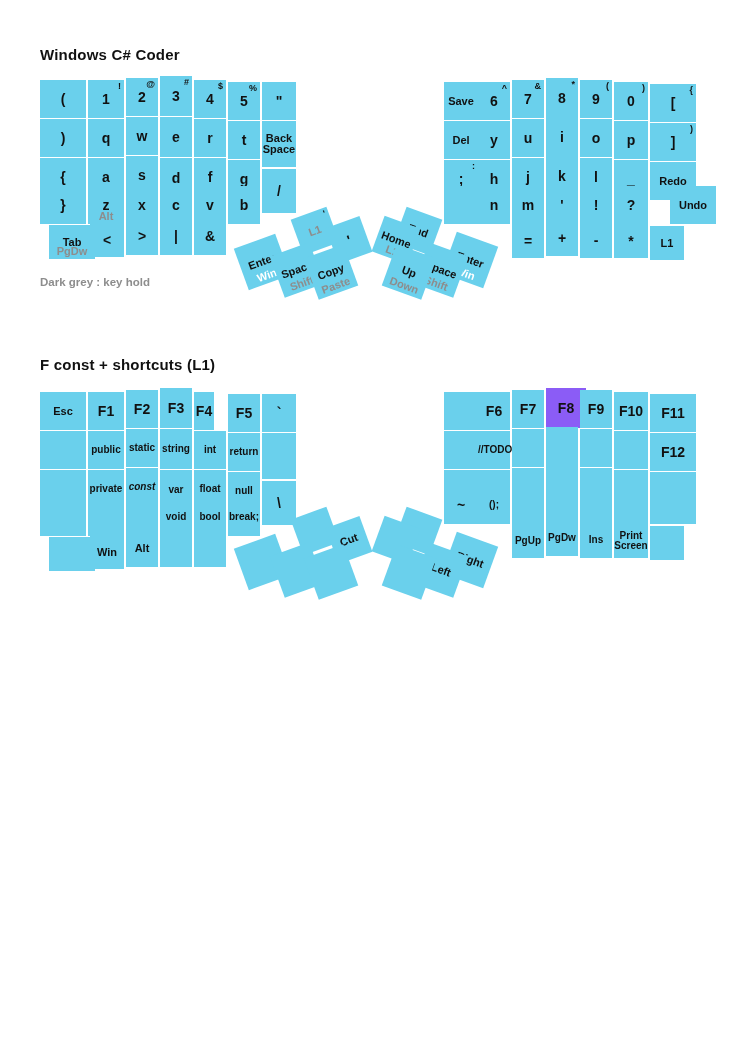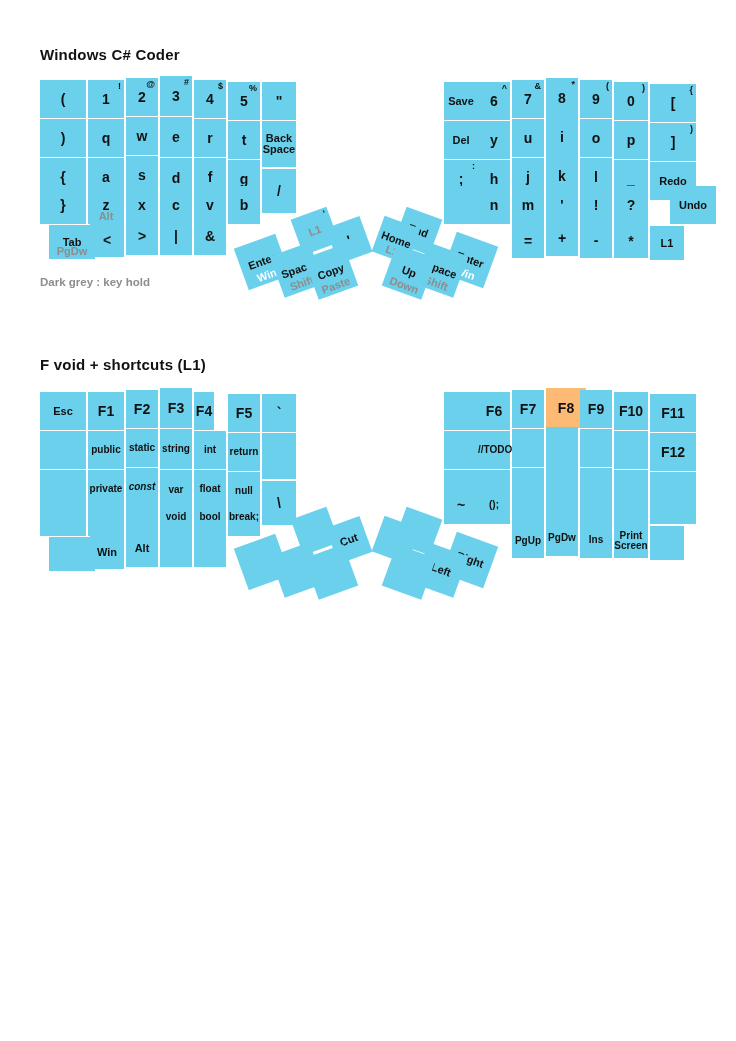--- a/index.html
+++ b/index.html
@@ -64,21 +64,21 @@
   .lg-b.dark{color:#8d8d8d;}
   .lg-main.grey{color:#8d8d8d;}
   .two-line{line-height:1.05;}
 </style>
 </head>
 <body>
 
 <div class="layer-title" style="left:40px;top:46px;">Windows C# Coder</div>
 <div class="note" style="left:40px;top:276px;">Dark grey : key hold</div>
 
-<div class="layer-title" style="left:40px;top:356px;">F void + shortcuts (L1)</div>
+<div class="layer-title" style="left:40px;top:356px;">F const + shortcuts (L1)</div>
 
 <div class="kb" id="keys-root">
     <div class="key" style="left: 40px; top: 80px; width: 46px; height: 38px; background: rgb(106, 208, 236);">
       <span class="lg-main">(</span>
     </div>
     <div class="key" style="left: 88px; top: 80px; width: 36px; height: 38px; background: rgb(106, 208, 236);">
       <span class="lg-main">1</span>
       <span class="lg-tr">!</span>
     </div>
     <div class="key" style="left: 126px; top: 78px; width: 32px; height: 38px; background: rgb(106, 208, 236);">
@@ -406,21 +406,21 @@
     <div class="key" style="left: 240px; top: 540px; width: 44px; height: 44px; background: rgb(106, 208, 236); transform: rotate(-20deg);"></div>
     <div class="key" style="left: 276px; top: 548px; width: 42px; height: 44px; background: rgb(106, 208, 236); transform: rotate(-20deg);"></div>
     <div class="key" style="left: 310px; top: 550px; width: 42px; height: 44px; background: rgb(106, 208, 236); transform: rotate(-20deg);"></div>
     <div class="key" style="left: 444px; top: 392px; width: 34px; height: 38px; background: rgb(106, 208, 236);"></div>
     <div class="key" style="left: 478px; top: 392px; width: 32px; height: 38px; background: rgb(106, 208, 236);">
       <span class="lg-main">F6</span>
     </div>
     <div class="key" style="left: 512px; top: 390px; width: 32px; height: 38px; background: rgb(106, 208, 236);">
       <span class="lg-main">F7</span>
     </div>
-    <div class="key" style="left: 546px; top: 388px; width: 32px; height: 40px; background: #fdba74; padding-left: 40px;">
+    <div class="key" style="left: 546px; top: 388px; width: 32px; height: 40px; background: #8b5cf6; padding-left: 40px;">
       <span class="lg-main">F8</span>
     </div>
     <div class="key" style="left: 580px; top: 390px; width: 32px; height: 38px; background: rgb(106, 208, 236);">
       <span class="lg-main">F9</span>
     </div>
     <div class="key" style="left: 614px; top: 392px; width: 34px; height: 38px; background: rgb(106, 208, 236);">
       <span class="lg-main">F10</span>
     </div>
     <div class="key" style="left: 650px; top: 394px; width: 46px; height: 38px; background: rgb(106, 208, 236);">
       <span class="lg-main">F11</span>

